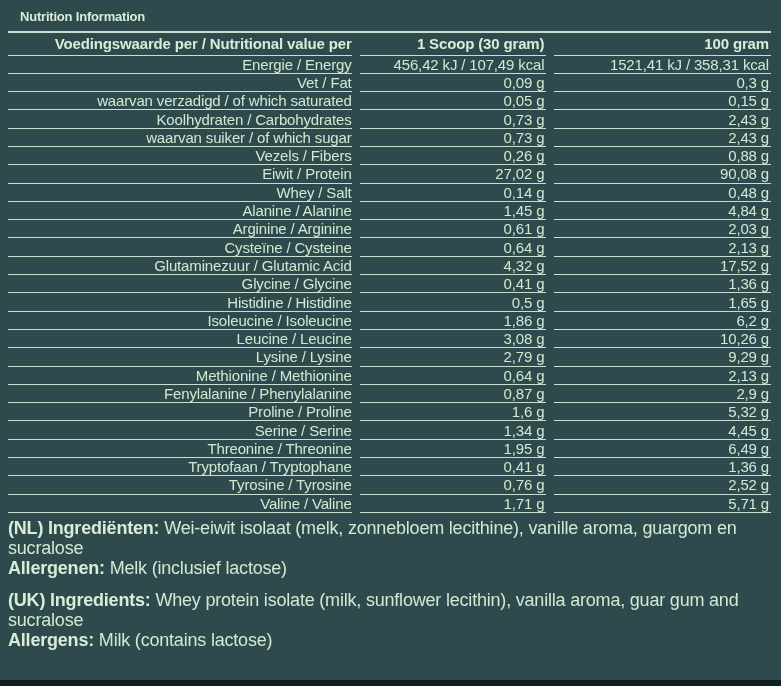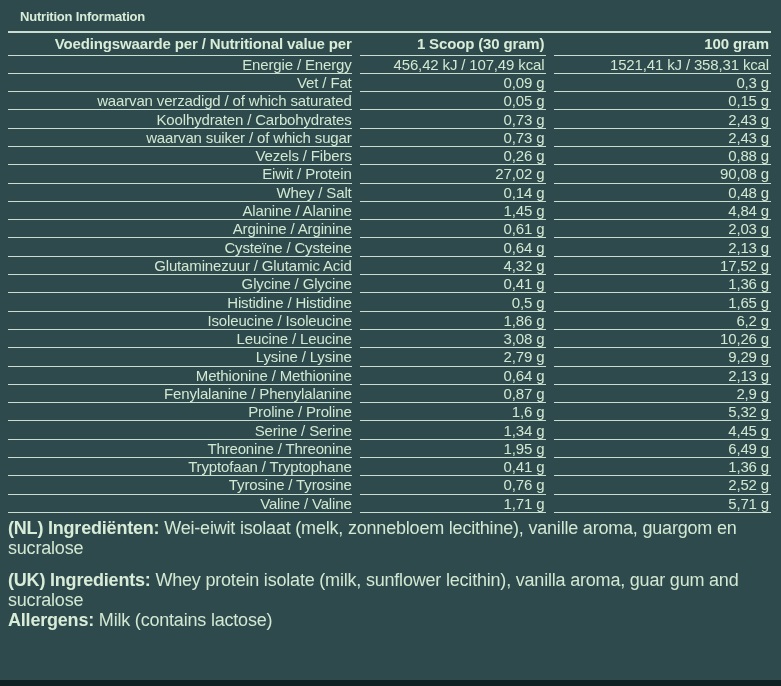--- a/index.html
+++ b/index.html
@@ -216,19 +216,20 @@
         <tr>
           <td class="c-label">Valine / Valine</td>
           <td class="c-val">1,71 g</td>
           <td class="c-val wide">5,71 g</td>
         </tr>
       </tbody>
   </table>
 
   <div class="footer">
     <p><b>(NL) Ingrediënten:</b> <span>Wei-eiwit isolaat (melk, zonnebloem lecithine), vanille aroma, guargom en sucralose</span></p>
+    <p><b>Allergenen:</b> <span>Melk (inclusief lactose)</span></p>
     <p class="block-gap"><b>(UK) Ingredients:</b> <span>Whey protein isolate (milk, sunflower lecithin), vanilla aroma, guar gum and sucralose</span></p>
     <p><b>Allergens:</b> <span>Milk (contains lactose)</span></p>
   </div>
 
   <div class="bottom-bar"></div>
 
 </div>
 
 </body></html>

